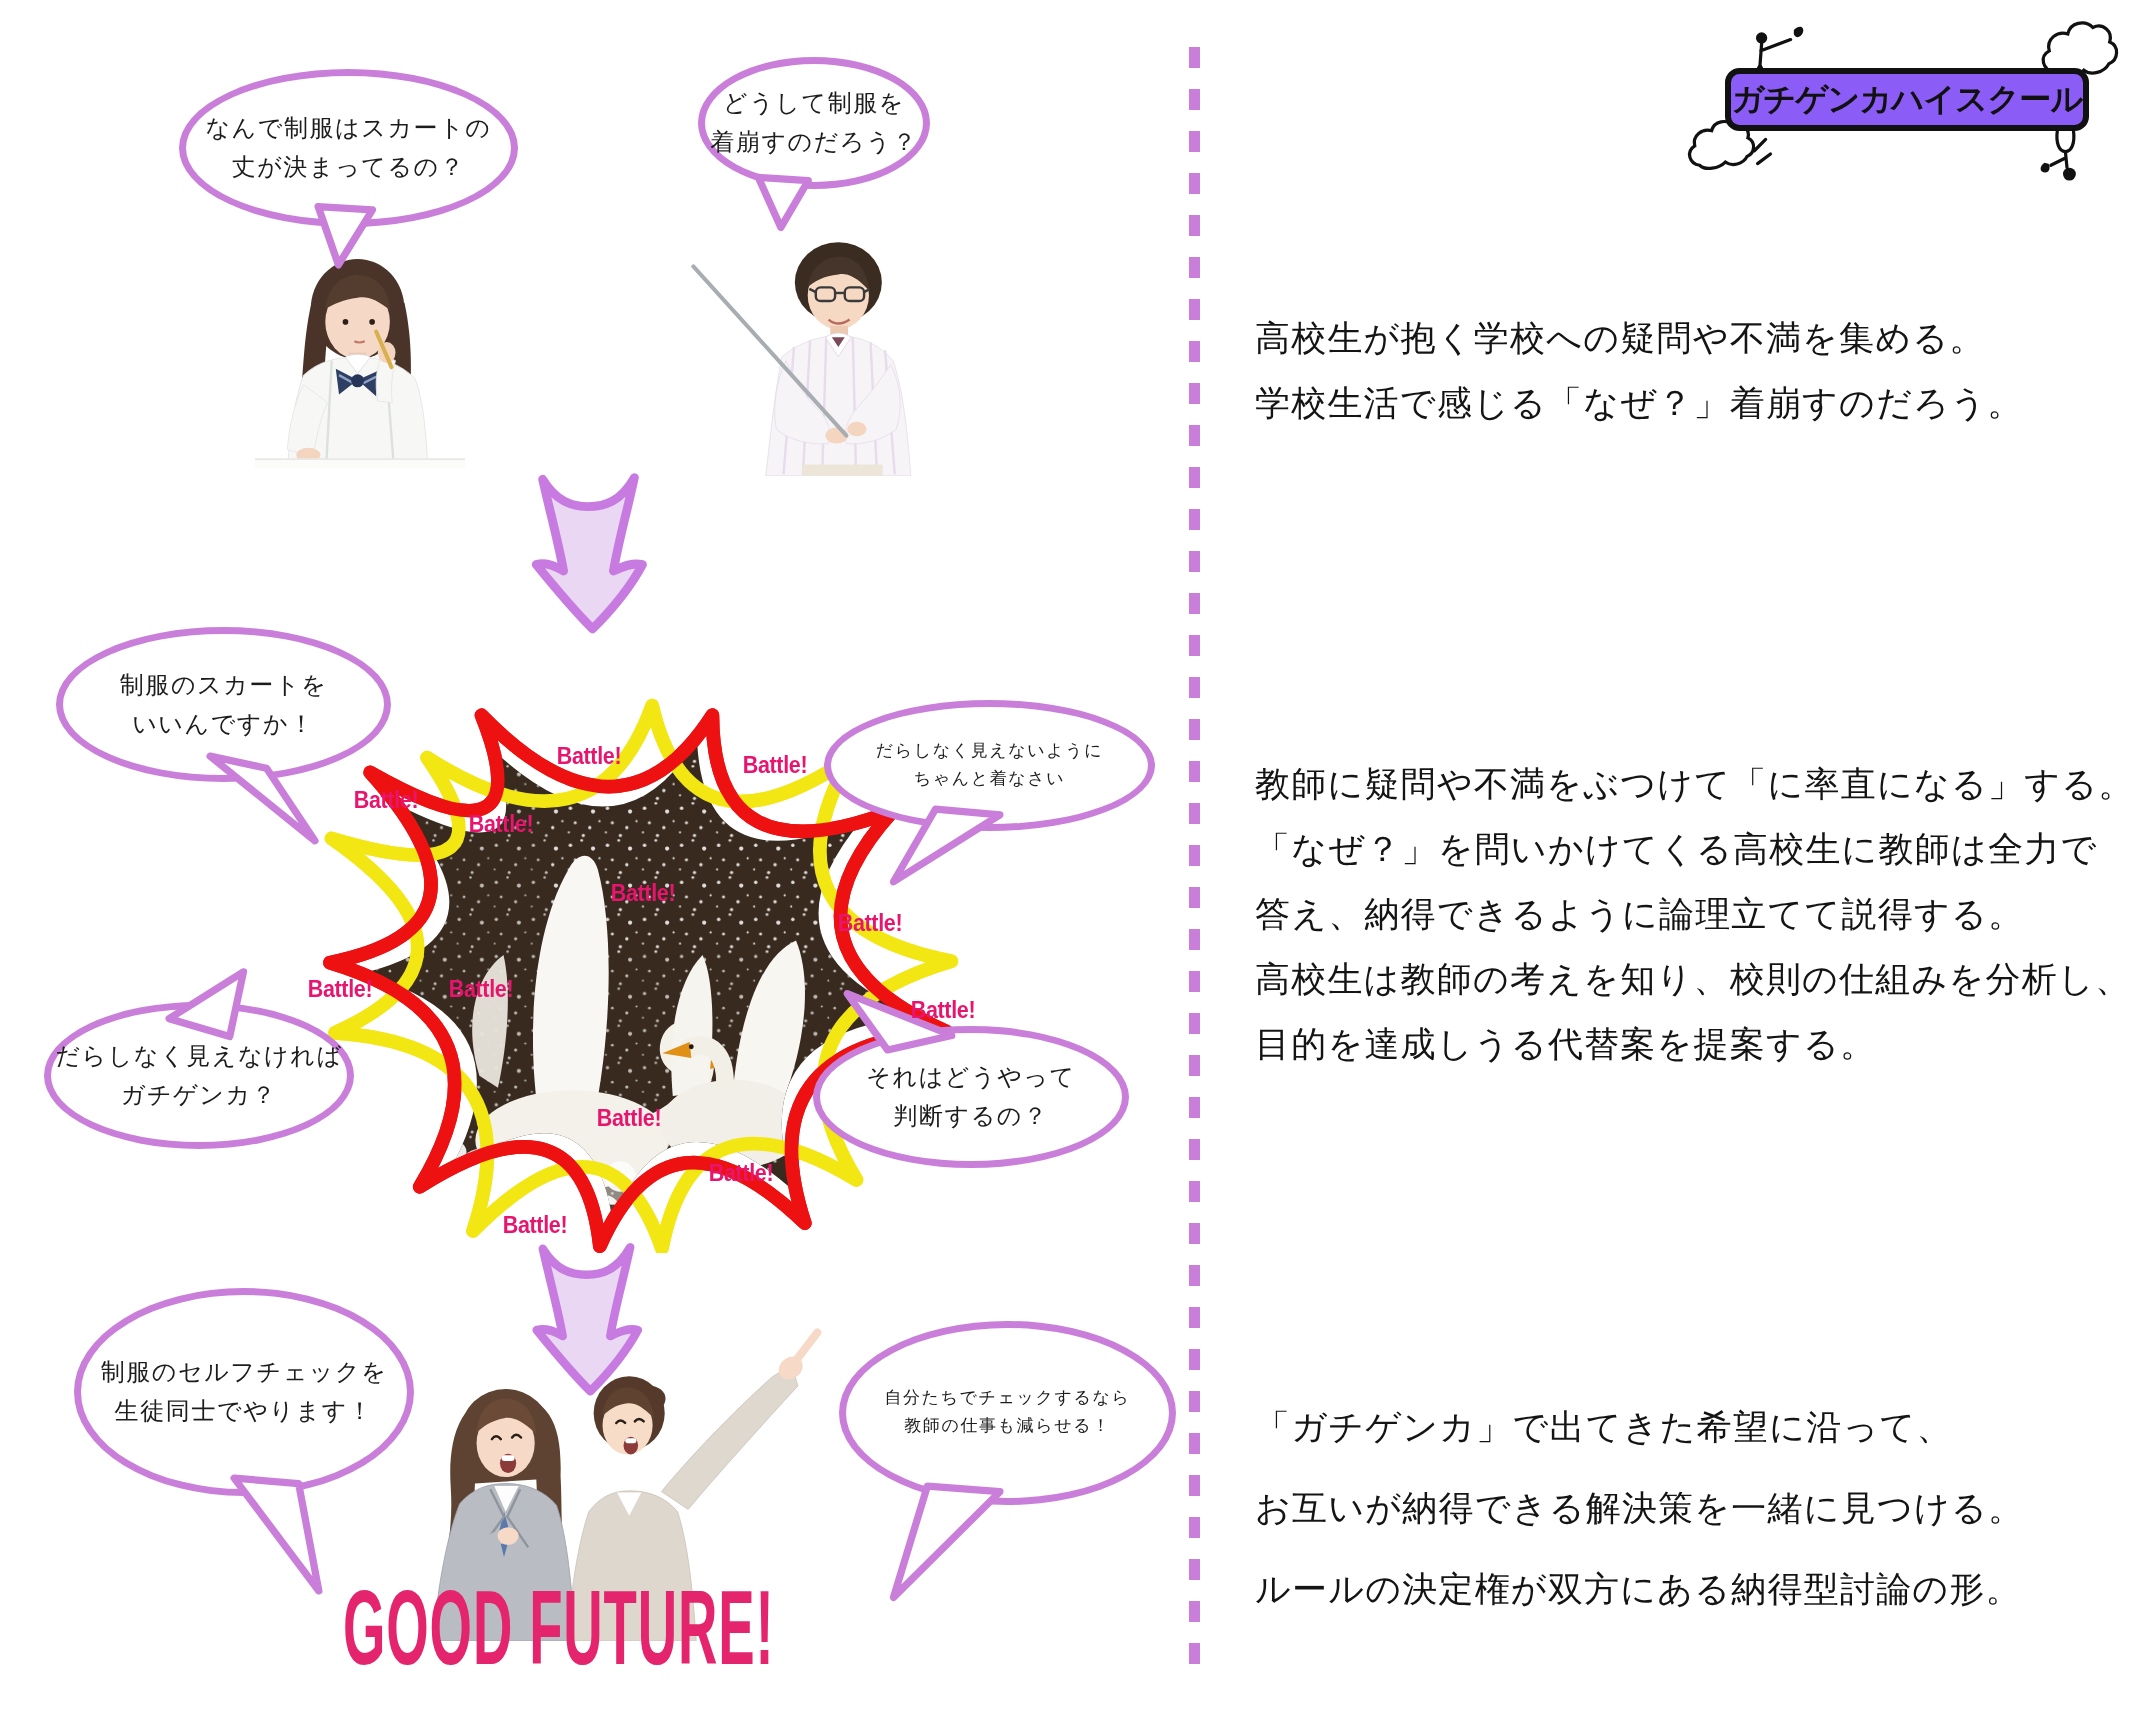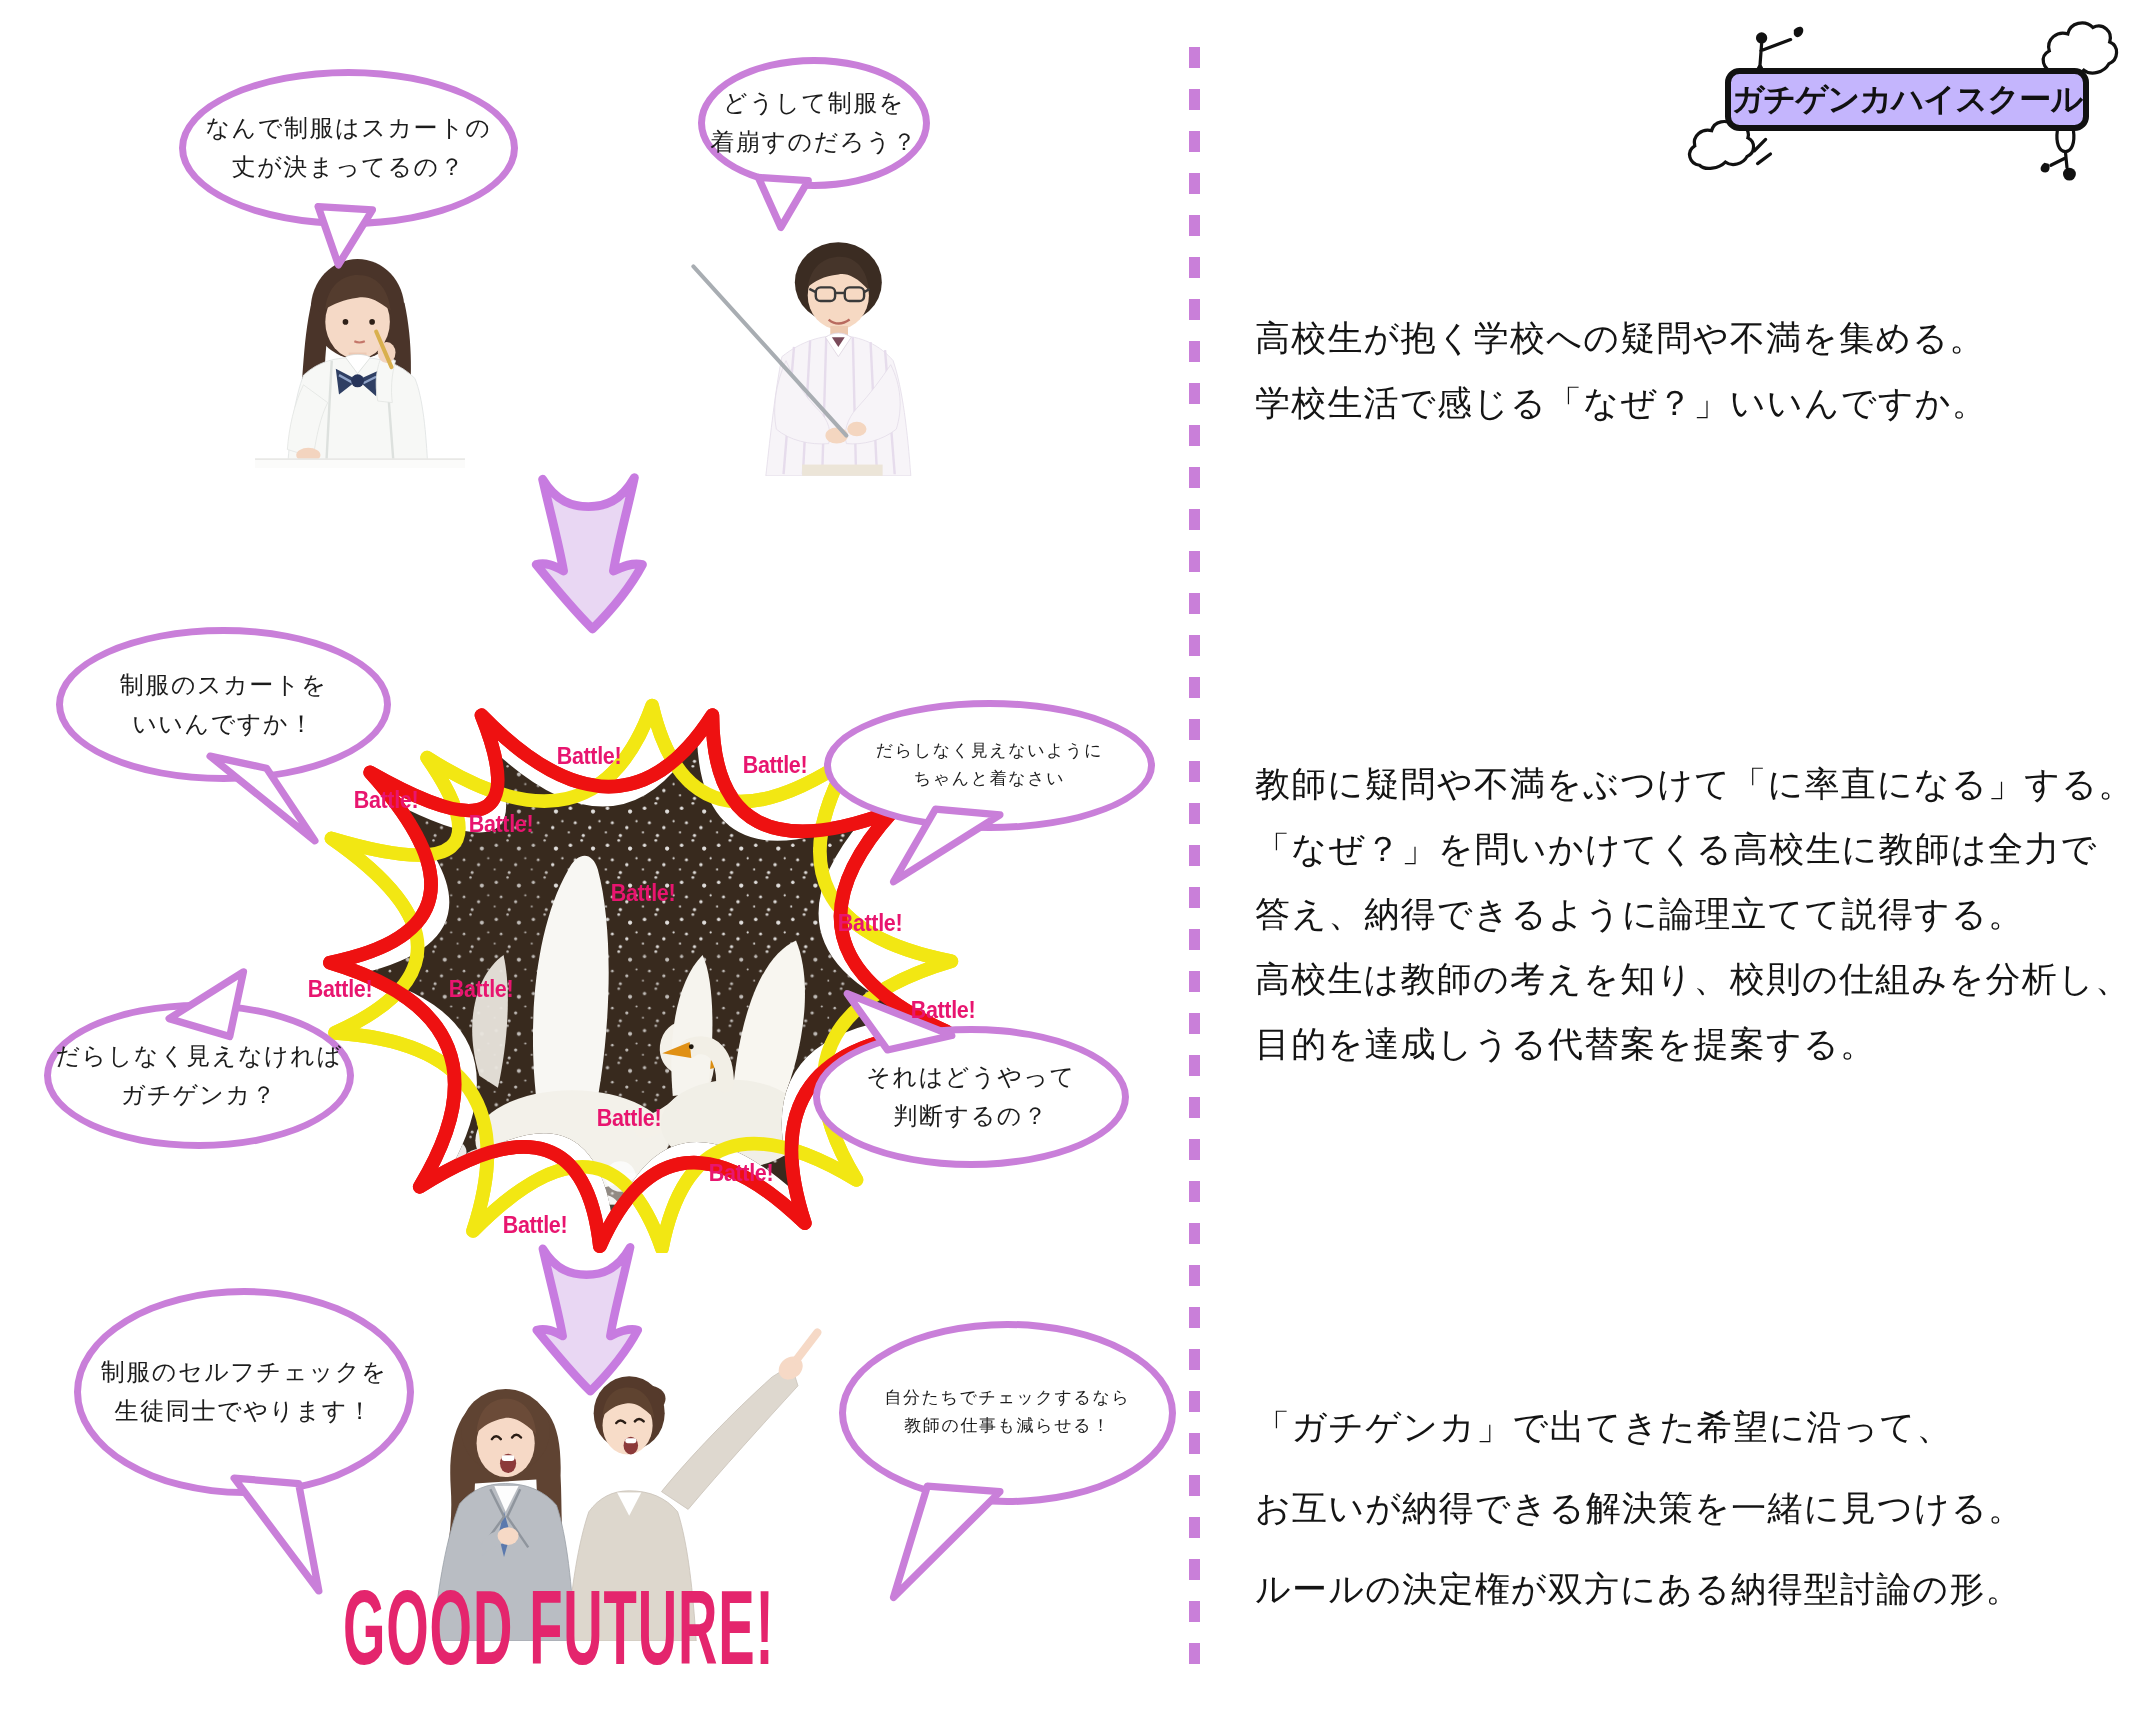--- a/index.html
+++ b/index.html
@@ -23,21 +23,21 @@
   
   #divider{position:absolute;left:1189px;top:47px;width:11.3px;height:1624px;z-index:2;
            background:repeating-linear-gradient(to bottom,var(--purple) 0 21px,transparent 21px 42px);}
   .para{position:absolute;left:1255px;color:#141414;font-size:35px;letter-spacing:1.2px;
         white-space:nowrap;z-index:3;}
   .para .ln{height:65px;display:flex;align-items:center;text-align:center;}
   .para.wide .ln{height:81px;}
 
   
   #title-badge{position:absolute;left:1725px;top:68px;width:364px;height:63px;box-sizing:border-box;
-               border:6.5px solid #111;border-radius:14.5px;background:#c4b5fd;display:flex;
+               border:6.5px solid #111;border-radius:14.5px;background:#8b5cf6;display:flex;
                align-items:center;justify-content:center;z-index:6;}
   #title-badge span{font-family:"Liberation Serif","DejaVu Serif",serif;font-weight:700;
                font-size:32px;letter-spacing:-0.8px;color:#111;white-space:nowrap;}
   #badge-doodles{position:absolute;left:1677px;top:6.5px;z-index:5;}
 
   
   #good-future{position:absolute;left:343px;top:1568px;z-index:8;color:var(--headline);
                font-family:"Liberation Sans","DejaVu Sans",sans-serif;font-weight:700;
                font-size:105px;letter-spacing:1.6px;white-space:nowrap;
                transform:scale(.52,1);transform-origin:0 0;}
@@ -73,21 +73,21 @@
       <path d="M456,193 C449,198 450,205 457,205 C462,205 464,198 461,194 Z" fill="#111" stroke="none"></path>
     </g>
   </svg>
 
   <div id="title-badge">
     <span>ガチゲンカハイスクール</span>
   </div>
 
   <div class="para" style="top:306px">
     <div class="ln">高校生が抱く学校への疑問や不満を集める。</div>
-    <div class="ln">学校生活で感じる「なぜ？」いいんですか。</div>
+    <div class="ln">学校生活で感じる「なぜ？」着崩すのだろう。</div>
   </div>
 
   <div class="para" style="top:752px">
     <div class="ln">教師に疑問や不満をぶつけて「に率直になる」する。</div>
     <div class="ln">「なぜ？」を問いかけてくる高校生に教師は全力で</div>
     <div class="ln">答え、納得できるように論理立てて説得する。</div>
     <div class="ln">高校生は教師の考えを知り、校則の仕組みを分析し、</div>
     <div class="ln">目的を達成しうる代替案を提案する。</div>
   </div>
 

